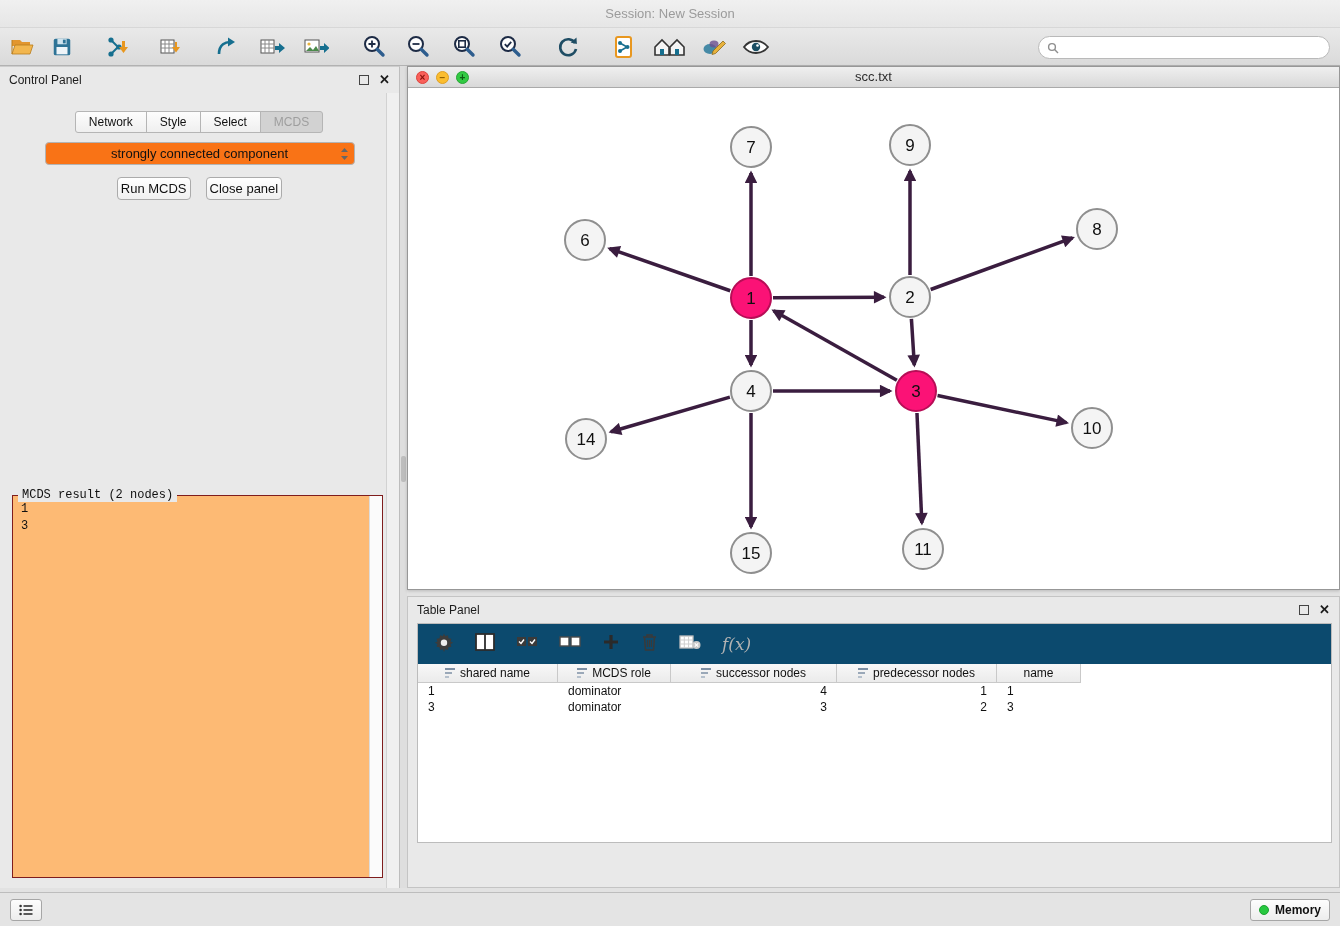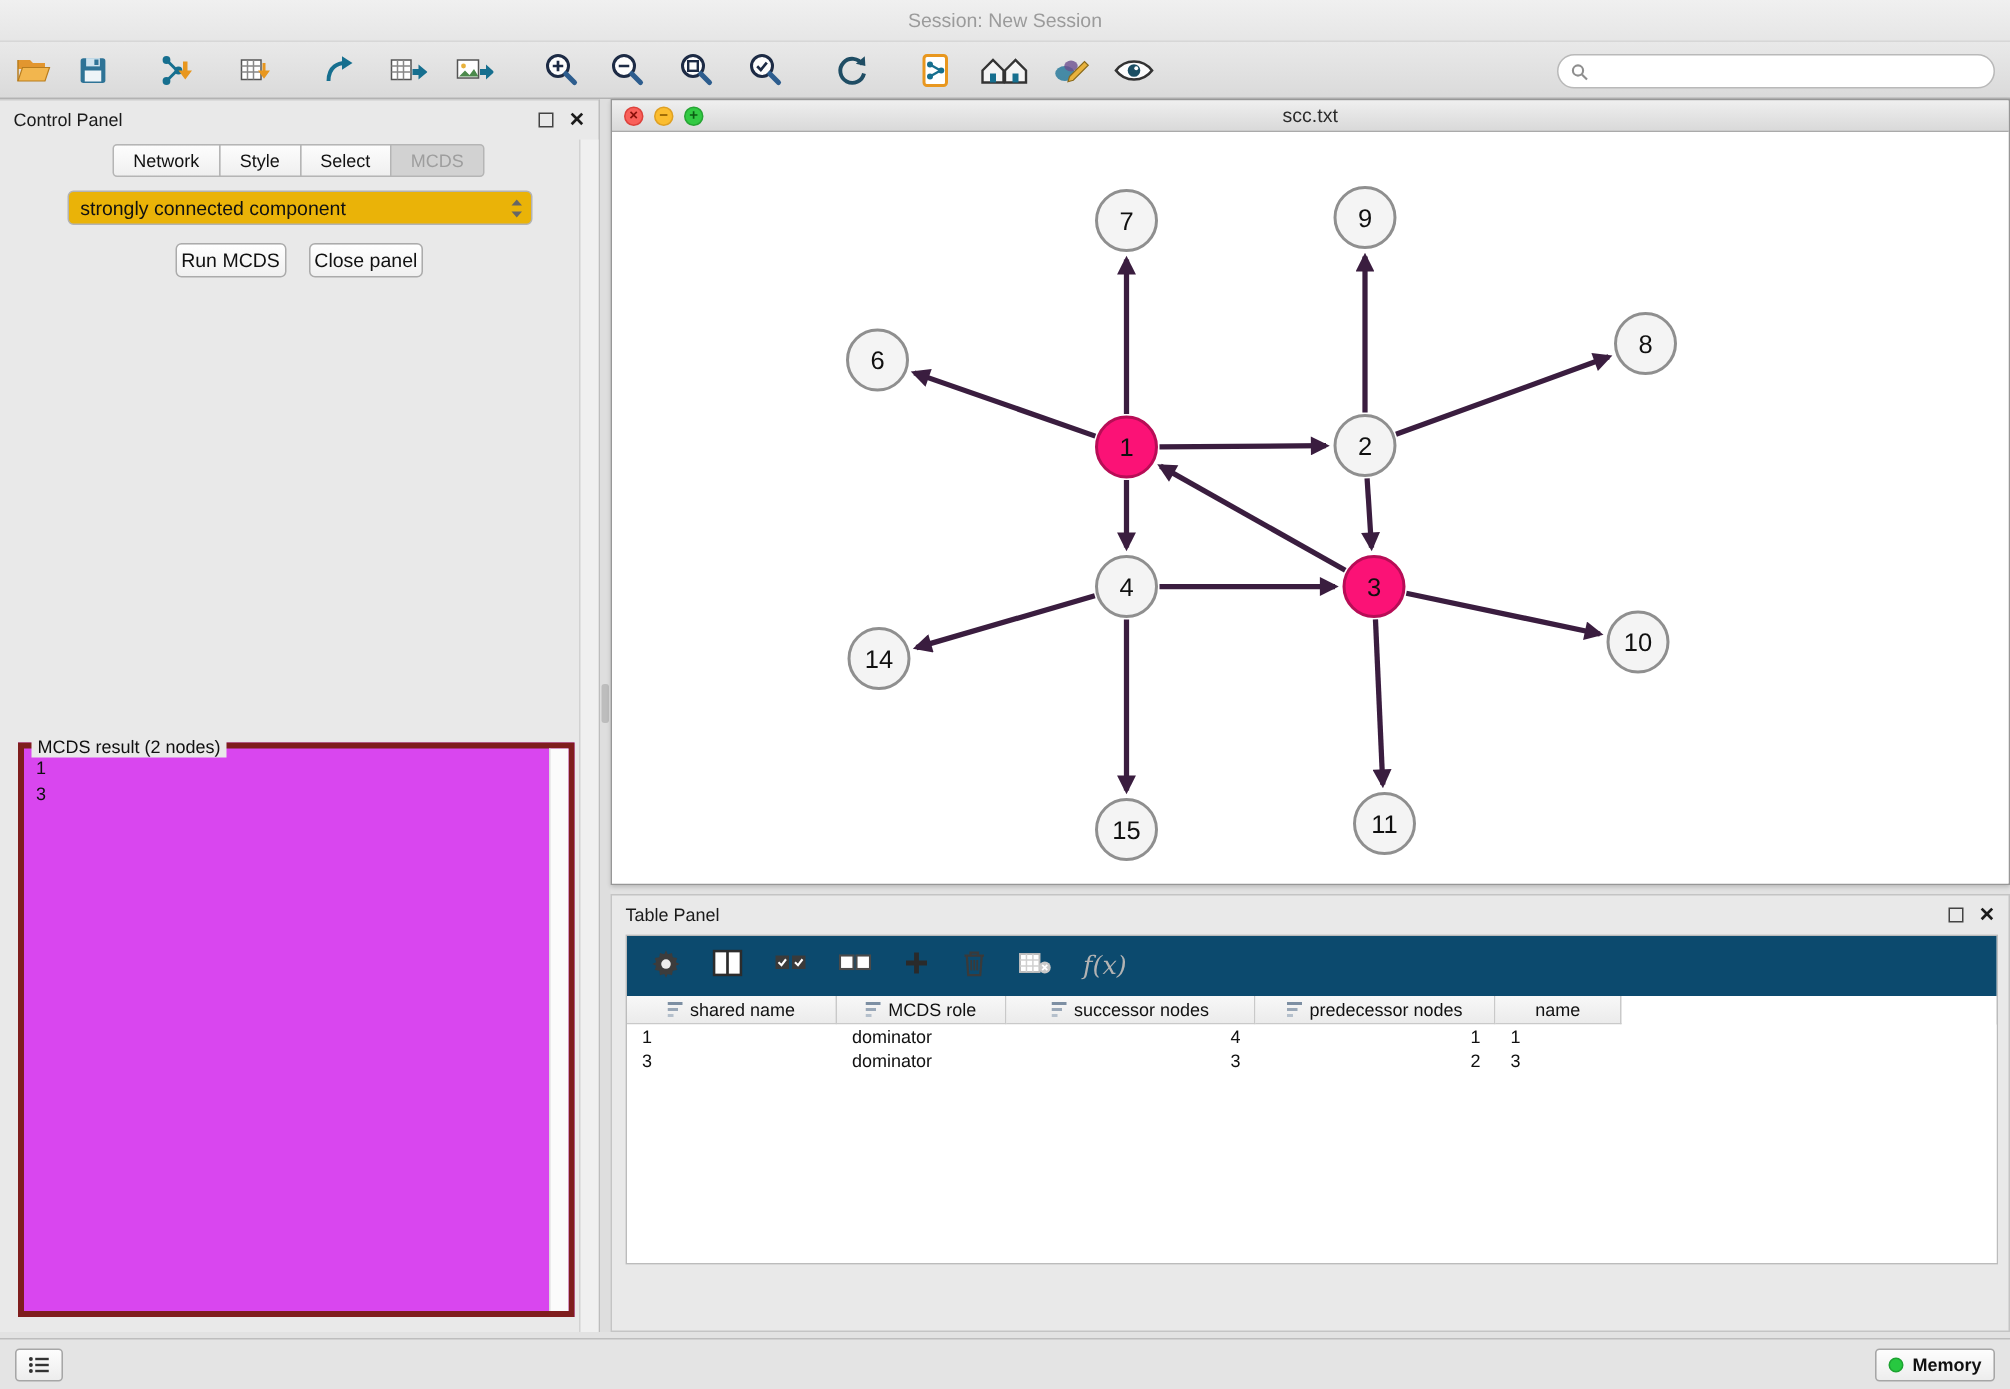--- a/index.html
+++ b/index.html
@@ -26,36 +26,36 @@
   .splitter { position:absolute; left:400px; top:66px; width:7px; height:822px; background:#dedede; }
   .splitter .handle { position:absolute; left:1px; top:390px; width:5px; height:26px; background:#bdbdbd; border-radius:2px; }
 
   
   .control-panel { position:absolute; left:0; top:66px; width:400px; height:822px;
     background:#e9e9e9; border-right:1px solid #bdbdbd; border-top:1px solid #cdcdcd; }
   .panel-header { height:26px; display:flex; align-items:center; padding:0 9px; font-size:12px; color:#1b1b1b; }
   .panel-header .spacer { flex:1; }
   .float-glyph { width:10px; height:10px; border:1px solid #444; margin-right:10px; }
   .close-glyph { font-size:13px; font-weight:bold; color:#1b1b1b; line-height:10px; }
-  .cp-tabs { display:flex; justify-content:center; margin-top:3px; }
+  .cp-tabs { display:flex; justify-content:center; margin-top:18px; }
   .cp-tab { padding:3px 13px; font-size:12px; color:#111;
     background:linear-gradient(#fdfdfd,#efefef); border:1px solid #b5b5b5; margin-left:-1px; }
   .cp-tab:first-child { border-radius:3px 0 0 3px; }
   .cp-tab:last-child { border-radius:0 3px 3px 0; }
   .cp-tab.active { background:#d2d2d2; color:#9e9e9e; }
   .opt-label { text-align:center; margin-top:18px; font-size:13px; color:#101010; }
-  .dropdown { width:310px; height:23px; margin:9px auto 0; background:#eab308; border:1px solid #b3b3b3;
-    border-radius:4px; display:flex; align-items:center; padding:0 8px; font-size:13px; position:relative; color:#111; }
+  .dropdown { width:310px; height:23px; margin:9px auto 0; background:#f97316; border:1px solid #b3b3b3;
+    border-radius:4px; display:flex; align-items:center; padding:0 8px; font-size:13px; position:relative; color:#111;justify-content:center; }
   .dropdown .chevrons { position:absolute; right:5px; top:3px; }
   .cp-buttons { display:flex; justify-content:center; gap:15px; margin-top:12px; }
   .cp-btn { padding:3px 3px; font-size:13px; color:#111; background:linear-gradient(#ffffff,#f0f0f0);
     border:1px solid #ababab; border-radius:4px; }
   .cp-scrolltrack { position:absolute; right:0; top:26px; bottom:0; width:13px; background:#f0f0f0; border-left:1px solid #d2d2d2; }
   .result-box { position:absolute; left:12px; right:16px; top:428px; bottom:10px;
-    border:4px solid #7f1d1d; background:#d946ef; }
+    border:1px solid #7f1d1d; background:#fdba74;font-family:Liberation Mono, monospace; }
   .result-legend { position:absolute; top:-8px; left:5px; background:#e9e9e9; padding:0 4px; font-size:12px; color:#101010; }
   .result-list { padding:5px 8px; font-size:12px; line-height:17px; color:#101010; }
   .result-scroll { position:absolute; right:0; top:0; bottom:0; width:13px; background:#fbfbfb; border-left:1px solid #dcdcdc; }
 
   
   .network-window { position:absolute; left:407px; top:66px; width:933px; height:524px;
     border:1px solid #979797; background:#fff; box-shadow:0 1px 3px rgba(0,0,0,.18); }
   .nw-titlebar { height:21px; background:linear-gradient(#efefef,#d9d9d9); border-bottom:1px solid #aaa;
     position:relative; text-align:center; font-size:13px; line-height:20px; color:#2c2c2c; }
   .traffic { position:absolute; left:8px; top:4px; display:flex; gap:7px; }

